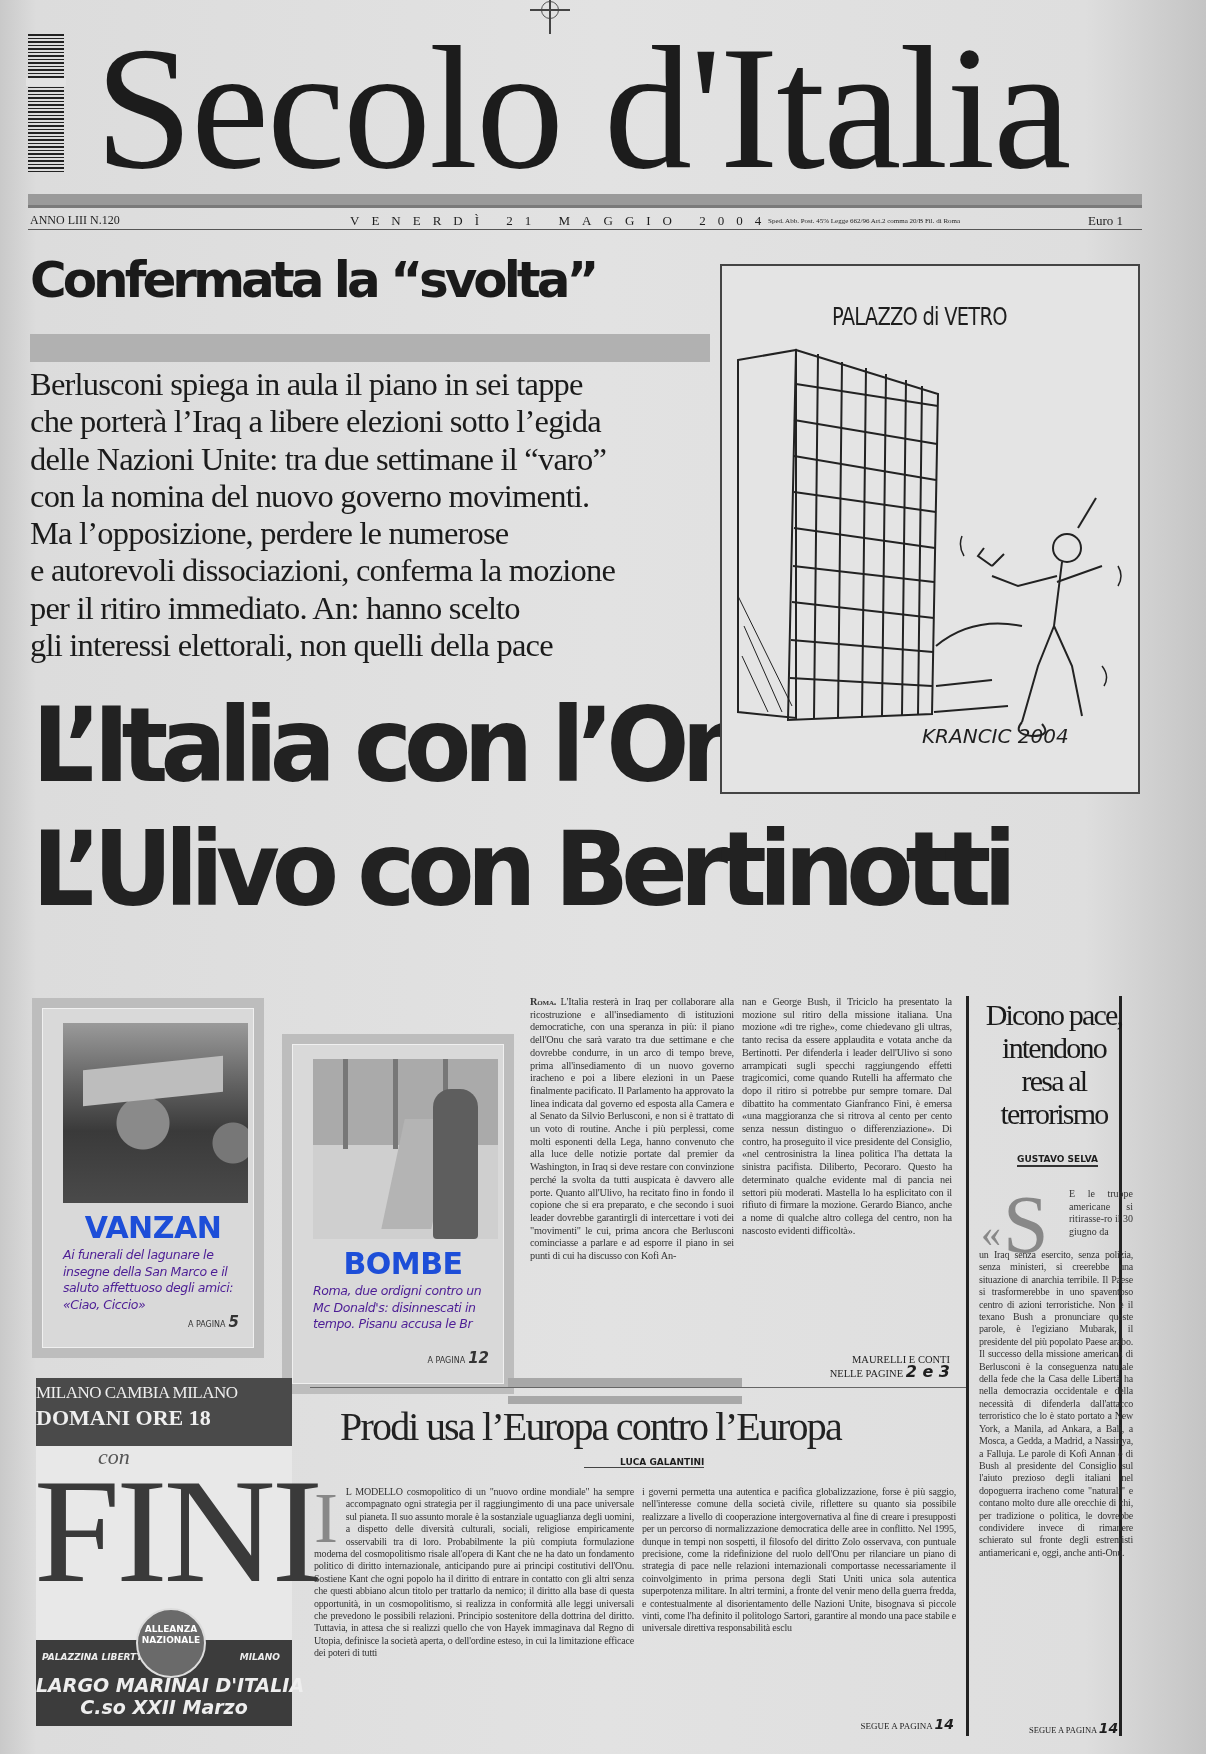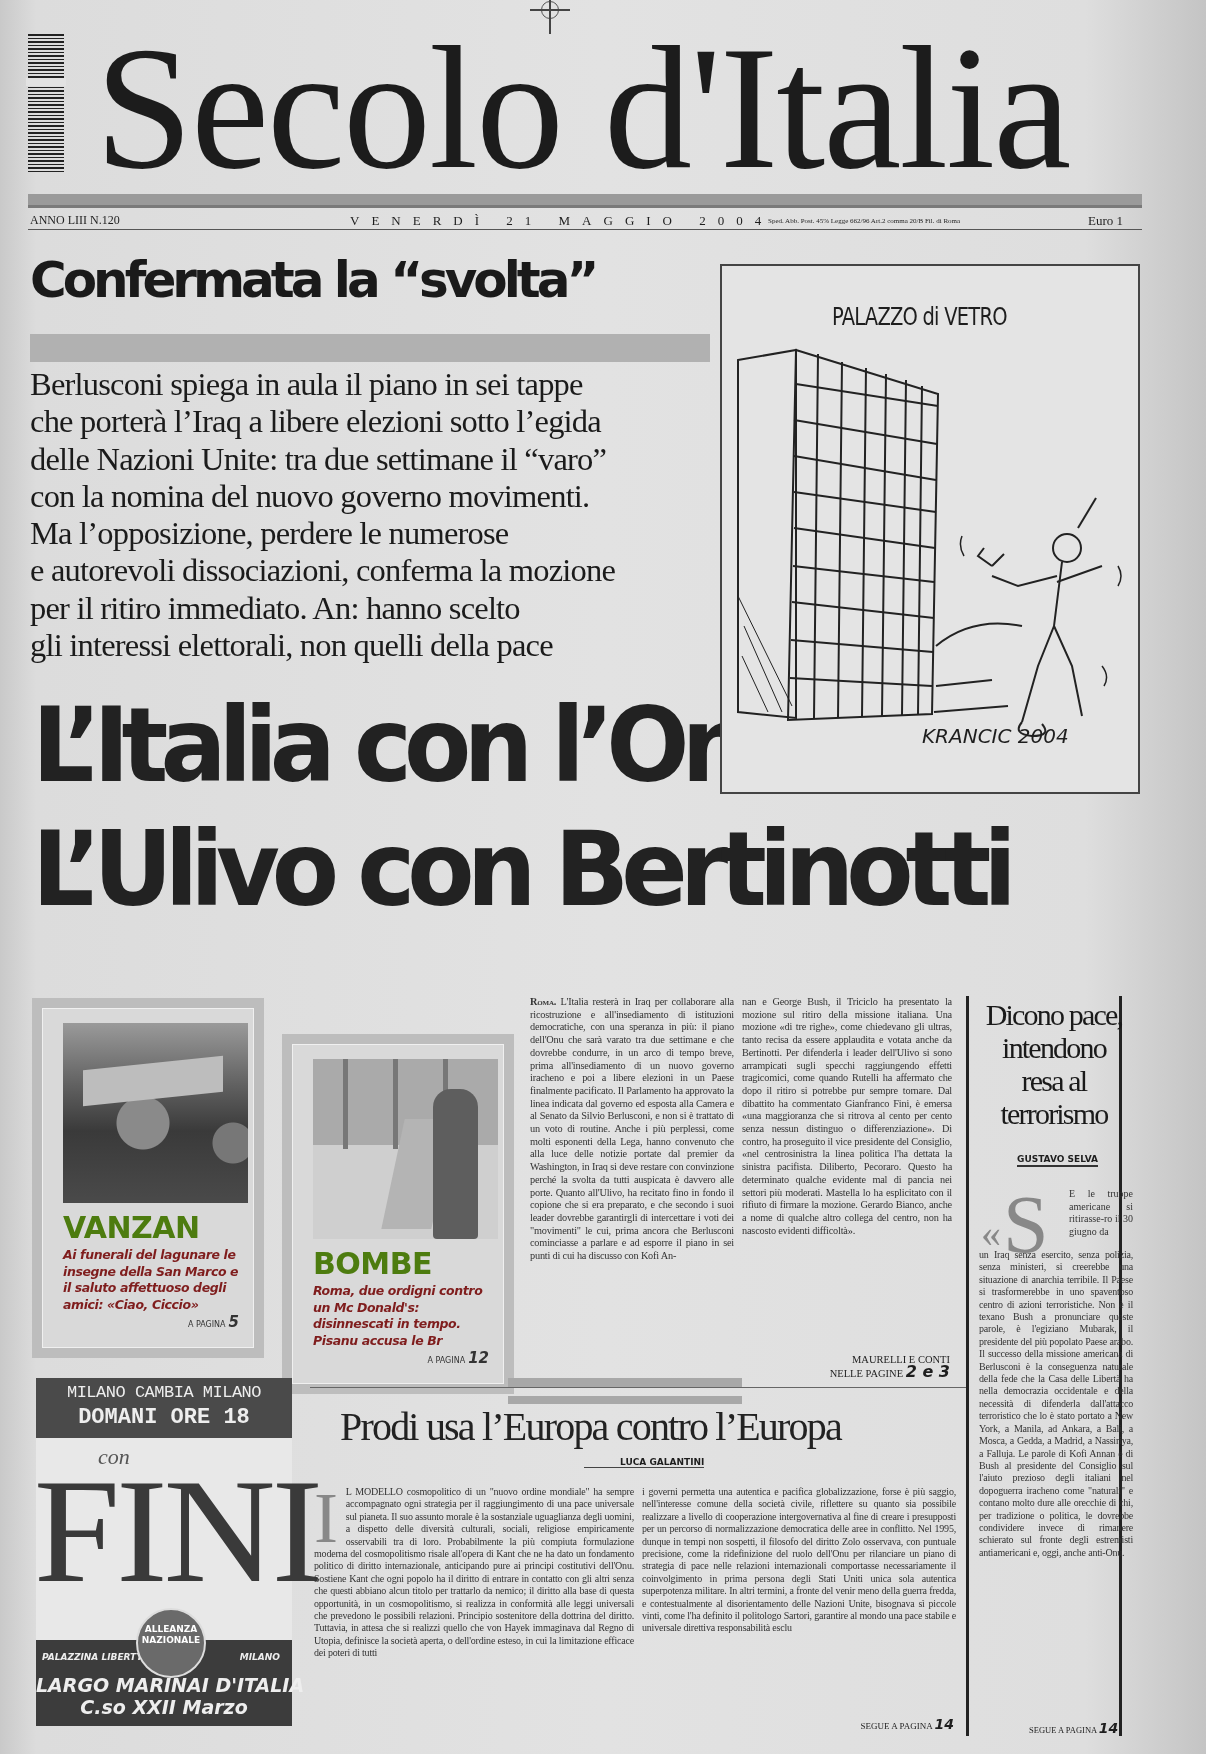--- a/index.html
+++ b/index.html
@@ -74,22 +74,22 @@
   .pb2 { left: 282px; top: 998px; margin-top: 36px; }
   .photo1 { background:
       radial-gradient(circle at 80px 100px, #8a8a8a 0 26px, transparent 27px),
       radial-gradient(circle at 170px 120px, #777 0 20px, transparent 21px),
       linear-gradient(180deg, #9a9a9a 0%, #606060 35%, #3a3a3a 60%, #4a4a4a 100%); }
   .photo1 .coffin { position:absolute; left: 20px; top: 40px; width: 140px; height: 36px; background: #bdbdbd; transform: skewY(-6deg); }
   .photo2 { background: linear-gradient(180deg, #aaa 0%, #aaa 48%, #cfcfcf 48%, #cfcfcf 100%); }
   .photo2 .pole { position:absolute; top:0; width:5px; height:90px; background:#777; }
   .photo2 .person { position:absolute; left:120px; top:30px; width:45px; height:150px; background:#5e5e5e; border-radius: 18px 18px 4px 4px; }
   .photo2 .flag { position:absolute; left:80px; top:60px; width:50px; height:110px; background: #b4b4b4; transform: skewX(-12deg); }
-  .pb-title { font-family: "DejaVu Sans", sans-serif; font-weight: bold; font-size: 30px; letter-spacing: -0.5px; color:#4d7c0f; margin-top: 8px; line-height: 34px; }
-  .pb-desc { font-family: "DejaVu Sans", sans-serif; font-style: italic; font-weight: bold; font-size: 12.5px; line-height: 16.5px; color:#7f1d1d; margin-top: 2px; letter-spacing: -0.4px; }
+  .pb-title { font-family: "DejaVu Sans", sans-serif; font-weight: bold; font-size: 30px; letter-spacing: -0.5px; color:#1d4ed8; margin-top: 8px; line-height: 34px; text-align: center; }
+  .pb-desc { font-family: "DejaVu Sans", sans-serif; font-style: italic; font-weight: normal; font-size: 12.5px; line-height: 16.5px; color:#4c1d95; margin-top: 2px; letter-spacing: -0.4px; }
   .pb-page { position:absolute; right: 14px; bottom: 16px; font-family: "DejaVu Sans", sans-serif; font-size: 8px; color:#333; white-space:nowrap; }
   .pb-page b { font-size: 15px; font-style: italic; margin-left: 3px; }
 
   
   .col { font-size: 10.3px; line-height: 12.7px; text-align: justify; color: #333; letter-spacing: -0.2px; }
   .col1 { left: 530px; top: 996px; width: 204px; }
   .col2 { left: 742px; top: 996px; width: 210px; }
   .col1 b { font-variant: small-caps; }
   .jump1 { left: 800px; top: 1354px; width: 150px; text-align: right; font-size: 10.5px; line-height: 12px; }
   .jump1 b { font-size: 16px; font-style: italic; font-family: "DejaVu Sans", sans-serif; }
@@ -100,21 +100,21 @@
   .ed-author { position:absolute; left: 48px; top: 158px; font-family: "DejaVu Sans", sans-serif; font-weight:bold; font-size: 9px; border-bottom: 2px solid #333; padding-bottom: 1px; white-space:nowrap; }
   .ed-dropcap { position:absolute; left: 12px; top: 188px; font-size: 82px; line-height: 82px; color:#888; }
   .ed-dropcap span { font-size: 40px; vertical-align: middle; margin-right: 2px; }
   .ed-text-top { position:absolute; left: 100px; top: 192px; width: 64px; font-size: 10px; line-height: 12.6px; text-align: justify; color:#333; }
   .ed-text { position:absolute; left: 10px; top: 253px; width: 154px; font-size: 10px; line-height: 12.4px; text-align: justify; color:#333; letter-spacing: -0.2px; }
   .ed-jump { position:absolute; left: 60px; bottom: 0; font-size: 8.5px; white-space: nowrap; }
   .ed-jump b { font-size: 14px; font-style: italic; font-family: "DejaVu Sans", sans-serif; }
 
   
   .ad { left: 36px; top: 1378px; width: 256px; height: 348px; background: #e8e8e8; }
-  .ad-top { position:absolute; left:0; top:0; width:256px; height:60px; background:#4a4a4a; color:#eee; text-align:center; font-family: Liberation Mono, monospace; }
+  .ad-top { position:absolute; left:0; top:0; width:256px; height:68px; background:#4a4a4a; color:#eee; text-align:left; font-family: Liberation Serif, serif; }
   .ad-top .l1 { font-size: 17px; line-height: 22px; margin-top: 4px; letter-spacing: -0.5px; white-space:nowrap; }
   .ad-top .l2 { font-size: 22px; line-height: 28px; font-weight: bold; white-space:nowrap; }
   .ad-con { position:absolute; left: 62px; top: 66px; font-size: 22px; font-style: italic; color:#555; }
   .ad-fini { position:absolute; left: 4px; top: 88px; width: 250px; text-align:center; font-size: 148px; line-height: 130px; letter-spacing: -4px; color:#3a3a3a; transform: scaleX(1.05); transform-origin: center; }
   .ad-logo { position:absolute; left: 100px; top: 230px; width: 70px; height: 70px; border-radius:50%; background:#6a6a6a; border: 2px solid #ddd; color:#fff; font-family: "DejaVu Sans", sans-serif; font-weight:bold; font-size: 9px; text-align:center; line-height: 11px; padding-top: 14px; z-index: 2; }
   .ad-bottom { position:absolute; left:0; top: 262px; width:256px; height: 86px; background:#3c3c3c; color:#eee; font-family: "DejaVu Sans", sans-serif; font-weight:bold; font-style: italic; }
   .ad-bottom .left { position:absolute; left: 6px; top: 12px; font-size: 9px; white-space:nowrap; }
   .ad-bottom .right { position:absolute; right: 12px; top: 12px; font-size: 9px; white-space:nowrap; }
   .ad-bottom .l3 { position:absolute; left:0; top: 34px; width: 256px; text-align:center; font-size: 19px; line-height: 22px; white-space:nowrap; }
   .ad-bottom .l4 { position:absolute; left:0; top: 56px; width: 256px; text-align:center; font-size: 19px; line-height: 22px; white-space:nowrap; }

